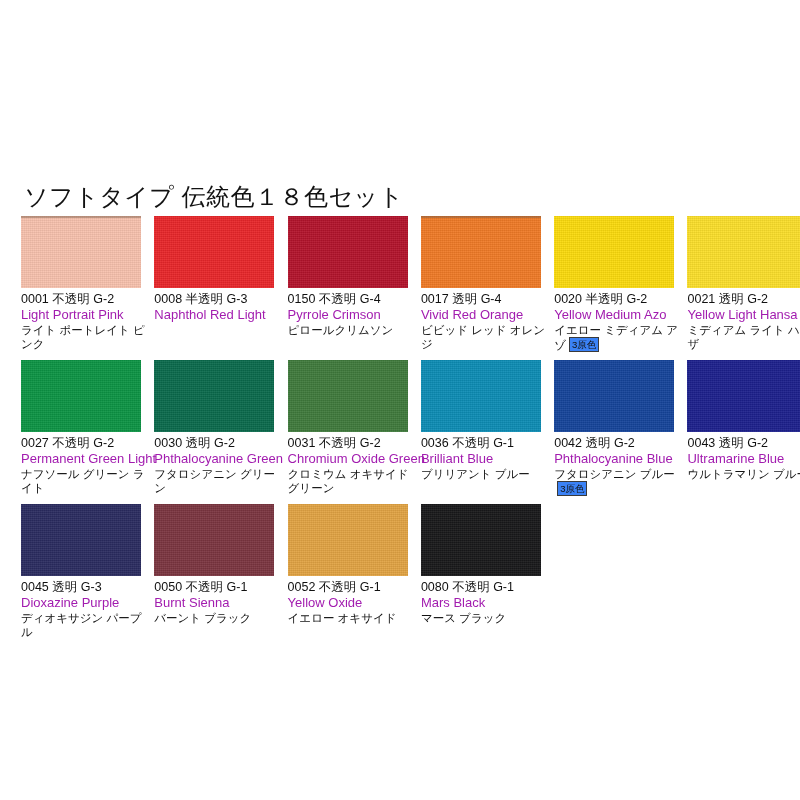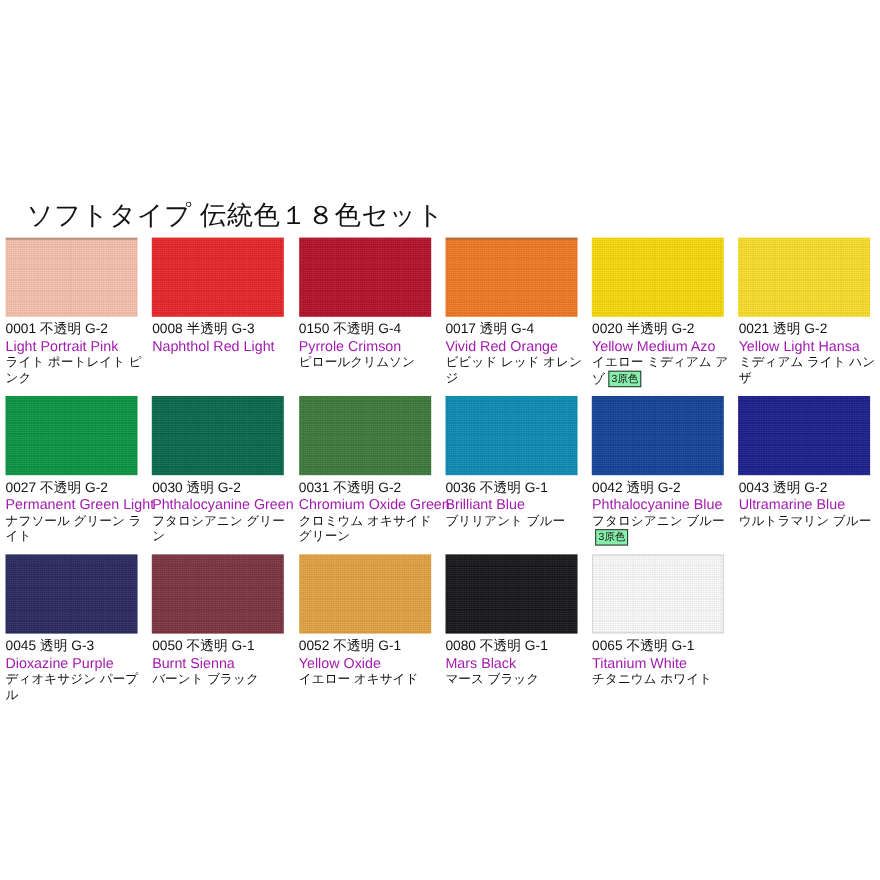--- a/index.html
+++ b/index.html
@@ -35,21 +35,21 @@
     position: absolute;
     left: 0px;
     top: 216px;
     width: 800px;
     display: grid;
     grid-template-columns: repeat(6, 133.3px);
     grid-template-rows: 144px 144px 144px;
   }
   .swatch-cell {
     position: relative;
-    padding: 0 2px;
+    padding: 0 18px;
     box-sizing: border-box;
   }
   .swatch-chip {
     width: 120px;
     height: 72px;
     margin-left: 3px;
     position: relative;
     overflow: hidden;
   }
   .swatch-chip .tex {
@@ -99,21 +99,21 @@
   .badge {
     display: inline-block;
     font-size: 9.5px;
     line-height: 11px;
     padding: 1px 2px 1px 2px;
     border: 1px solid #3a3a3a;
     margin-left: 3px;
     vertical-align: 1px;
     white-space: nowrap;
     color: #111111;
-    background: #86efac;
+    background: #3b82f6;
   }
 </style>
 </head>
 <body>
 
 <div id="page">
 
   <div id="chart-title">ソフトタイプ 伝統色１８色セット</div>
 
   <div id="swatch-grid">
@@ -269,25 +269,15 @@
       <div class="swatch-cell">
         <div class="swatch-chip" style="background: rgb(24, 24, 26);">
           <div class="tex"></div>
         </div>
         <div class="swatch-info">
           <div class="line-code">0080 不透明 G-1</div>
           <div class="line-en">Mars Black</div>
           <div class="line-ja"><span>マース ブラック</span></div>
         </div>
       </div>
-      <div class="swatch-cell">
-        <div class="swatch-chip bordered" style="background: rgb(251, 251, 251);">
-          <div class="tex"></div>
-        </div>
-        <div class="swatch-info">
-          <div class="line-code">0065 不透明 G-1</div>
-          <div class="line-en">Titanium White</div>
-          <div class="line-ja"><span>チタニウム ホワイト</span></div>
-        </div>
-      </div>
     </div>
 
 </div>
 
 </body></html>

